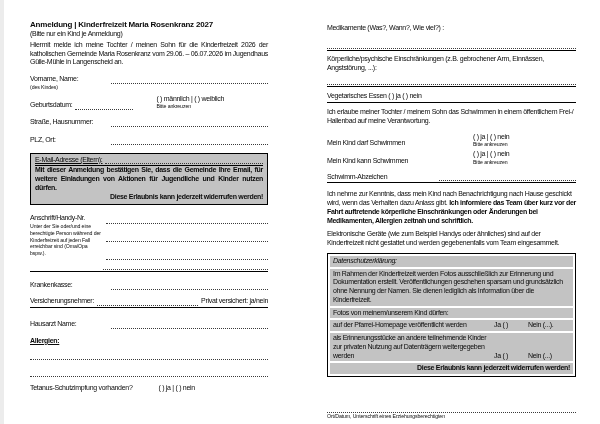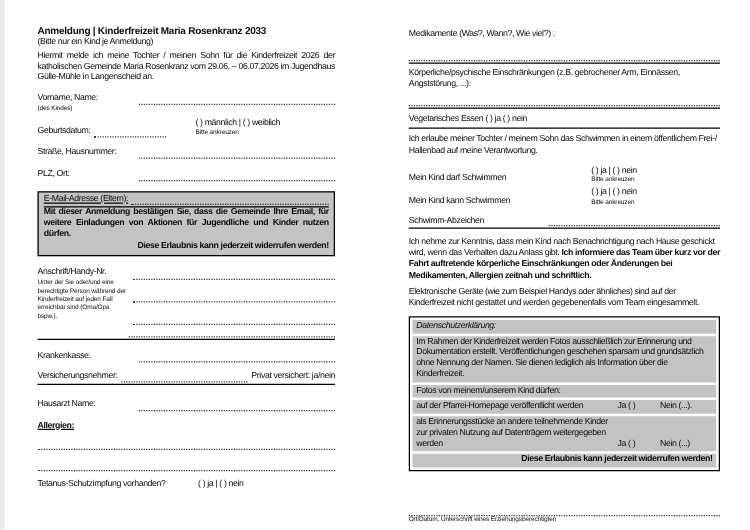--- a/index.html
+++ b/index.html
@@ -44,21 +44,21 @@
   .anschrift .alines .l2{height:17px;border-bottom:1px dotted #3a3a3a;}
   .fullline{border-bottom:1px solid #000;padding-bottom:1px;}
   .fullline .dots2{margin-left:73px;border-bottom:1px dotted #3a3a3a;height:2px;}
 </style>
 </head>
 <body>
 
 <div class="edge"></div>
 
 <div class="col col-left">
-  <div class="title">Anmeldung | Kinderfreizeit Maria Rosenkranz 2033</div>
+  <div class="title">Anmeldung | Kinderfreizeit Maria Rosenkranz 2027</div>
   <div>(Bitte nur ein Kind je Anmeldung)</div>
   <div class="just mt2">Hiermit melde ich meine Tochter / meinen Sohn für die Kinderfreizeit 2026 der katholischen Gemeinde Maria Rosenkranz vom 29.06. – 06.07.2026 im Jugendhaus Gülle-Mühle in Langenscheid an.</div>
 
   <div class="frow mt8">
     <span class="lblw">Vorname, Name:</span>
     <span class="dots"></span>
   </div>
   <div class="tiny">(des Kindes)</div>
 
   <div class="frow mt4">

